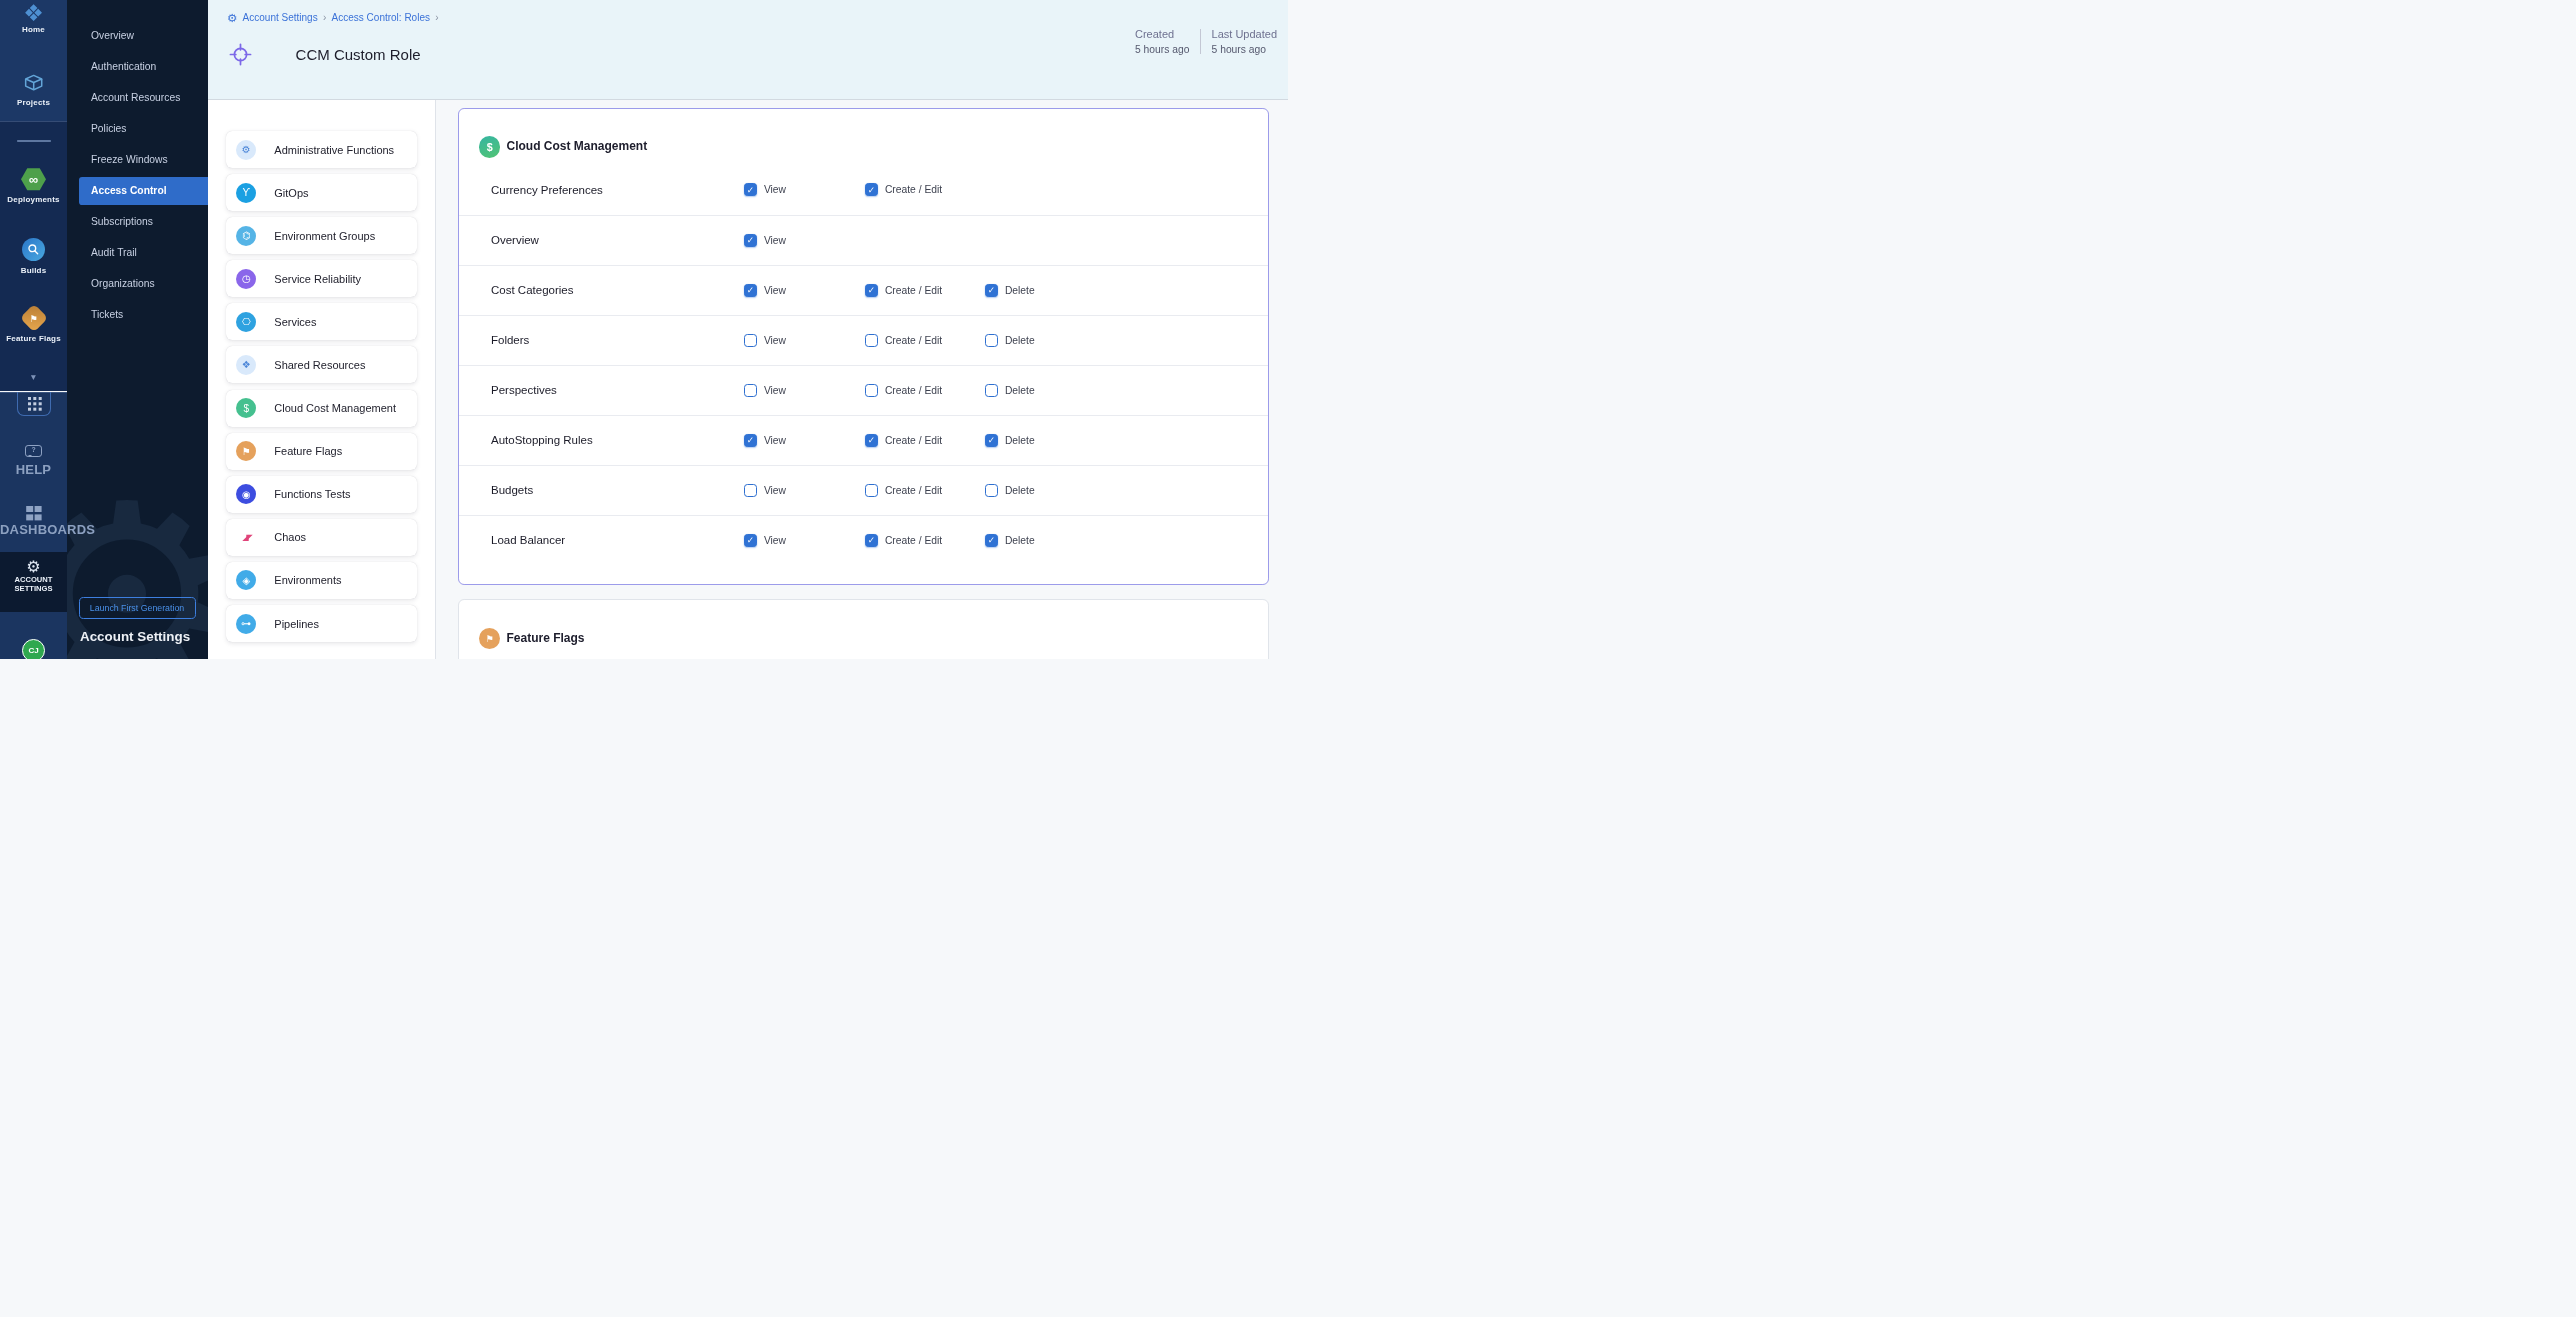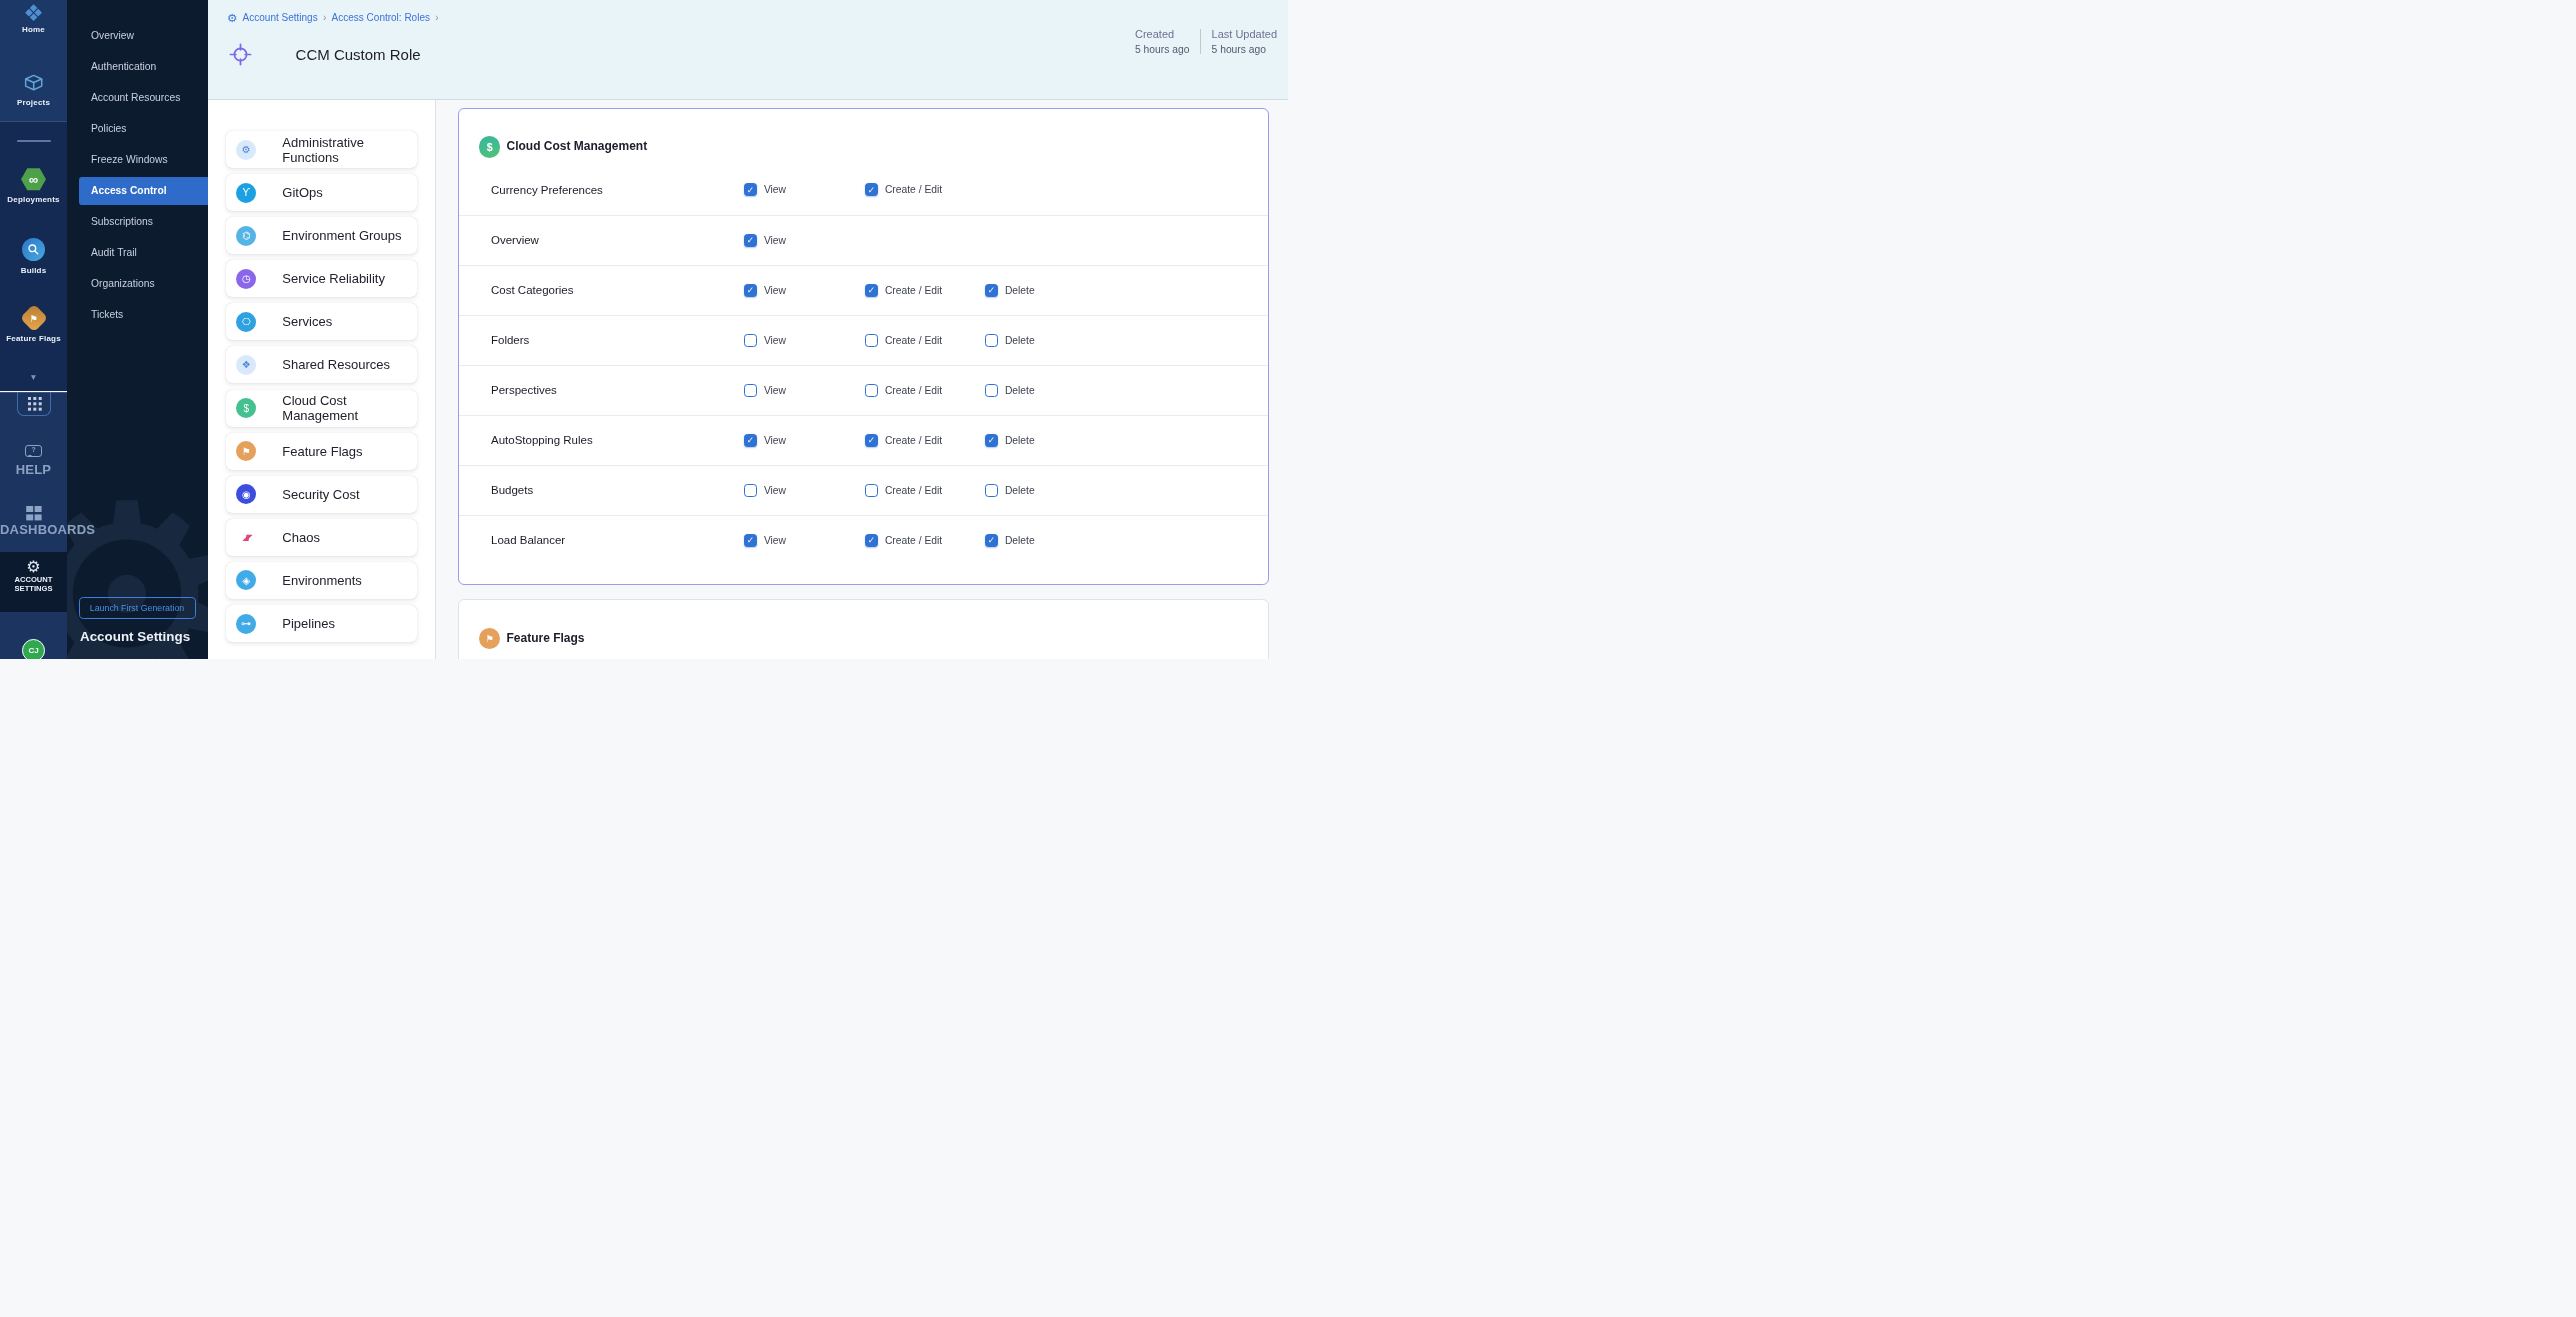--- a/index.html
+++ b/index.html
@@ -70,21 +70,21 @@
 
   
   .mid-col { position:absolute; left:208px; top:100px; width:228px; height:559px; background:#fff; border-right:0.8px solid #DFE3E9; overflow:hidden; }
   .cat-list { position:absolute; left:18.3px; top:31px; width:191px; }
   .cat-card { width:191px; height:37px; margin-bottom:6.1px; background:#fff; border-radius:6.1px;
          box-shadow:0 0 0.8px rgba(40,41,61,.2), 0 1.5px 4.6px rgba(96,97,112,.14);
          display:flex; align-items:center; padding-left:10px; cursor:pointer; }
   .cat-icon { width:20px; height:20px; border-radius:50%; display:flex; align-items:center; justify-content:center;
          font-size:10px; flex:none; }
   .cat-icon.tight { letter-spacing:-2.3px; font-size:8.4px; }
-  .cat-label { margin-left:26px; font-size:13px; color:#22222E; }
+  .cat-label { margin-left:18px; font-size:11px; color:#22222E; }
 
   
   .main-area { position:absolute; left:436px; top:100px; width:852px; height:559px; background:#F6F8FA; overflow:hidden; }
   .panel { position:absolute; left:22px; width:811px; background:#fff; border-radius:6.1px; }
   .panel.p1 { top:7.6px; height:477px; border:1.1px solid #9C9BEA; }
   .panel.p2 { top:499px; height:153px; border:0.8px solid #E0E4EA; }
   .panel-header { height:56px; display:flex; align-items:flex-end; padding:0 0 6.9px 20px; }
   .panel-icon { width:21.4px; height:21.4px; border-radius:50%; display:flex; align-items:center; justify-content:center;
          color:#fff; font-weight:bold; font-size:10.7px; flex:none; }
   .panel-icon.ccm { background:linear-gradient(160deg,#35B5A2,#52C473); }
@@ -285,21 +285,21 @@
         <div class="cat-card">
     <span class="cat-icon" style="background: rgb(69, 192, 143); color: rgb(255, 255, 255);">$</span>
     <span class="cat-label">Cloud Cost Management</span>
   </div>
         <div class="cat-card">
     <span class="cat-icon" style="background: rgb(229, 161, 92); color: rgb(255, 255, 255);">⚑</span>
     <span class="cat-label">Feature Flags</span>
   </div>
         <div class="cat-card">
     <span class="cat-icon" style="background: rgb(61, 77, 224); color: rgb(255, 255, 255);">◉</span>
-    <span class="cat-label">Security Cost</span>
+    <span class="cat-label">Functions Tests</span>
   </div>
         <div class="cat-card">
     <span class="cat-icon tight" style="background: transparent; color: rgb(224, 68, 122);">◢◤</span>
     <span class="cat-label">Chaos</span>
   </div>
         <div class="cat-card">
     <span class="cat-icon" style="background: rgb(65, 171, 232); color: rgb(255, 255, 255);">◈</span>
     <span class="cat-label">Environments</span>
   </div>
         <div class="cat-card">

